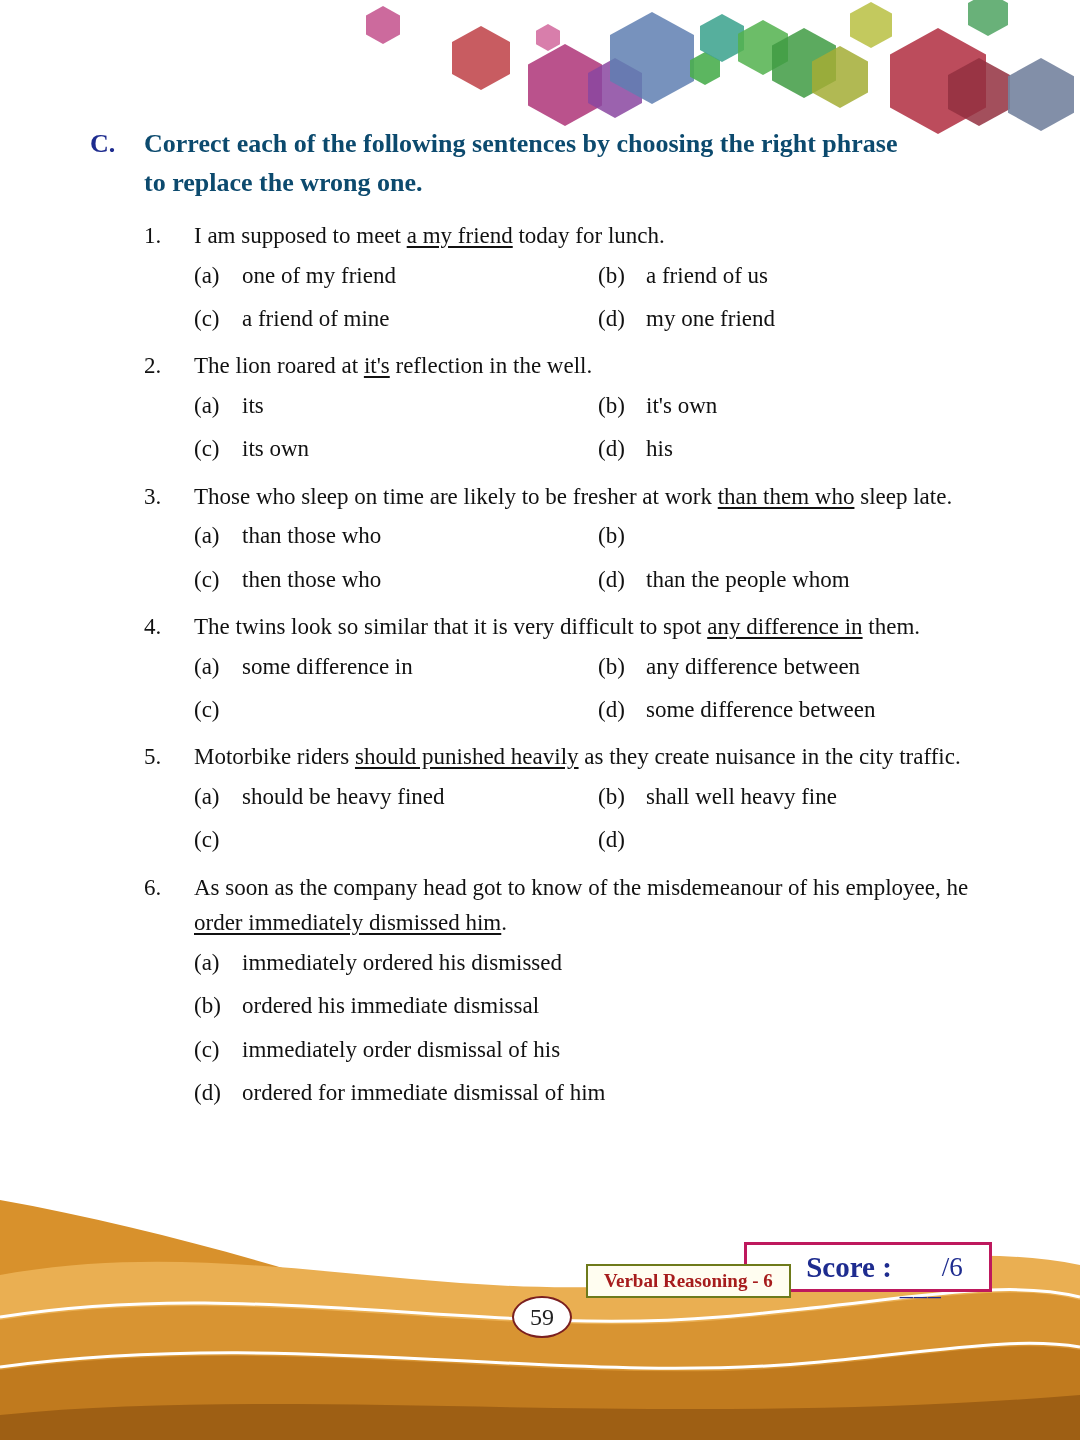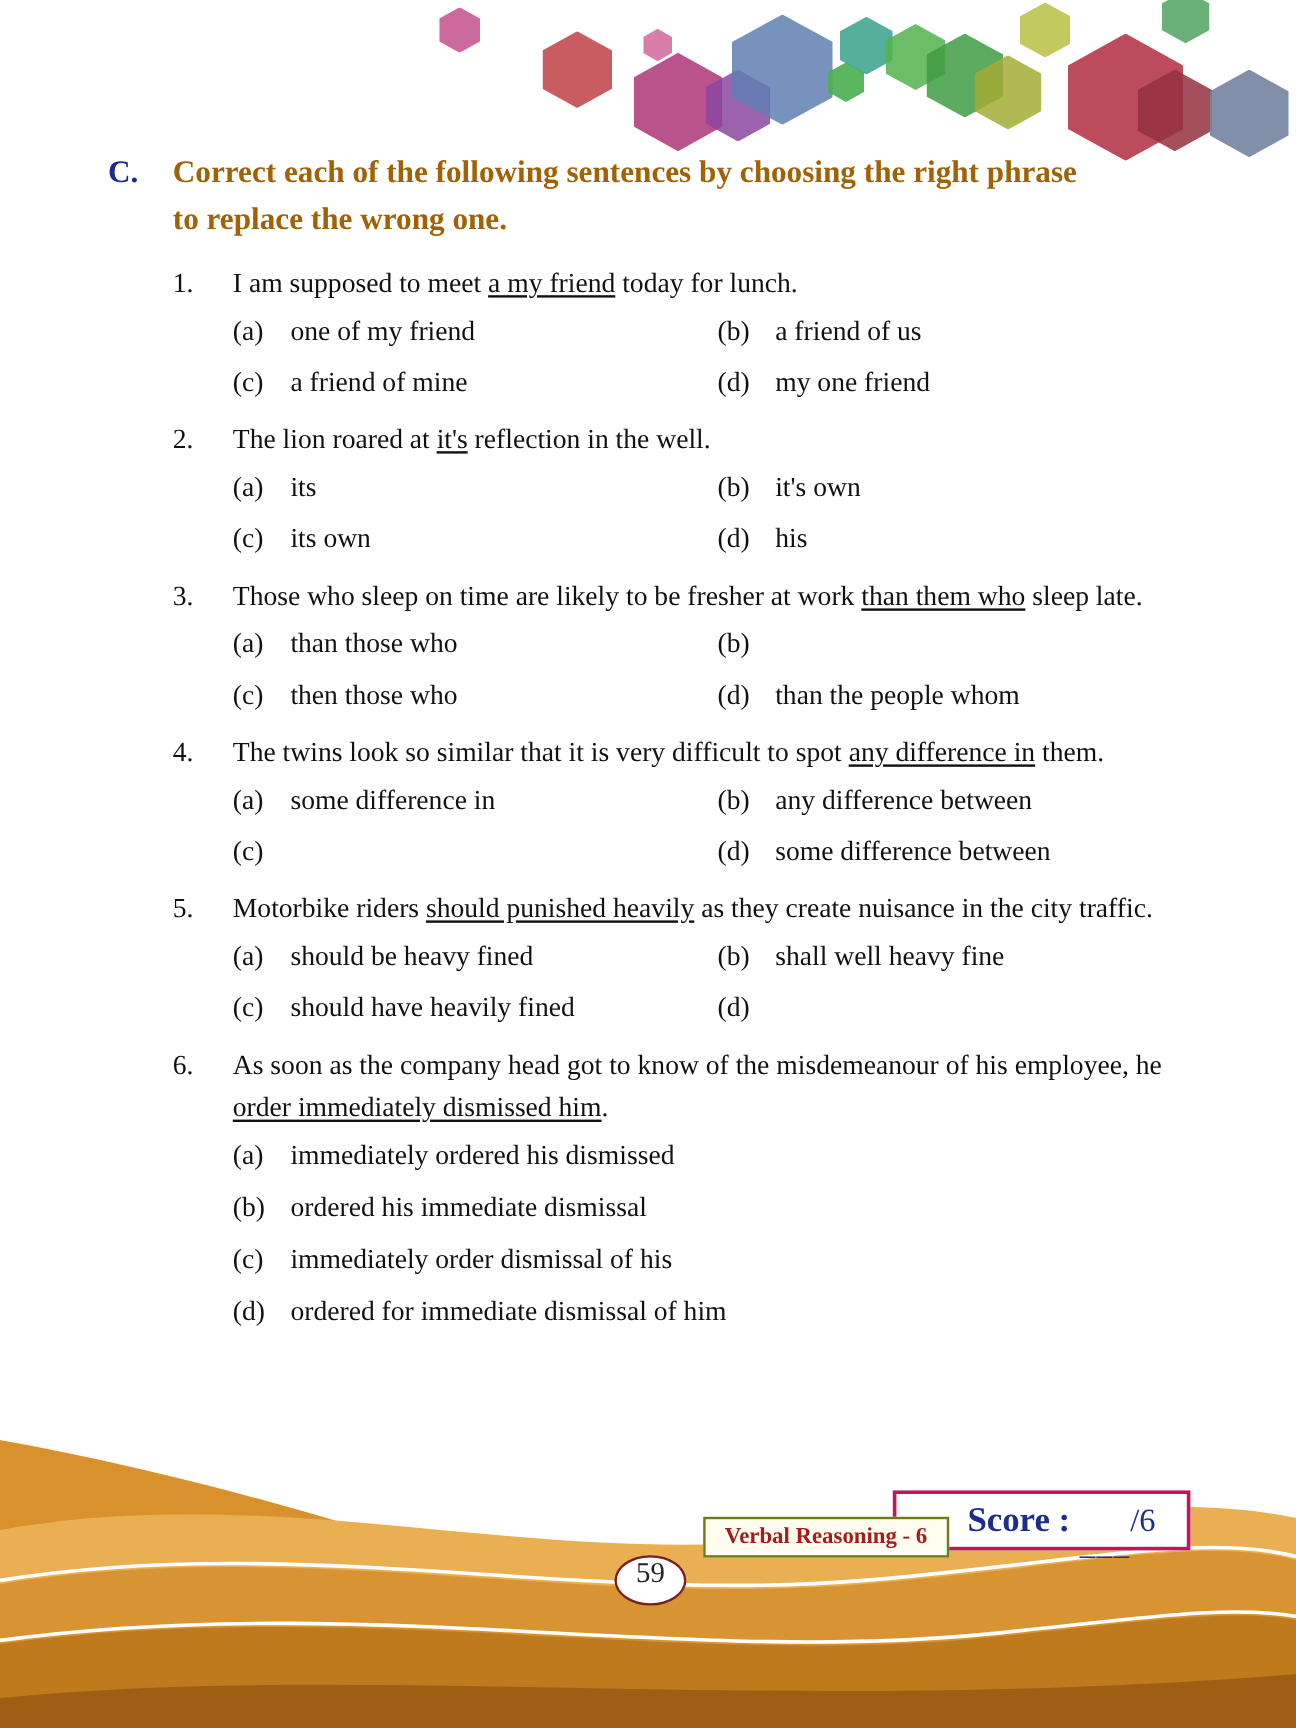--- a/index.html
+++ b/index.html
@@ -20,21 +20,21 @@
   }
 
   
   .content { position: absolute; left: 90px; top: 124px; width: 912px; }
 
   .heading { display: flex; margin-bottom: 16px; }
   .sec-label {
     width: 54px; flex: 0 0 54px;
     font-weight: bold; font-size: 26px; color: #1e2c8f; line-height: 1.5;
   }
-  .sec-title { font-weight: bold; font-size: 26px; color: #a16207; line-height: 1.5; }
+  .sec-title { font-weight: bold; font-size: 26px; color: #0c4a6e; line-height: 1.5; }
   .sec-title .line2 { display: block; }
 
   .questions { padding-left: 54px; }
   .question { margin-bottom: 8px; }
   .q-row { display: flex; }
   .q-num { width: 50px; flex: 0 0 50px; font-size: 23px; line-height: 1.55; }
   .q-text { flex: 1; font-size: 23px; line-height: 1.55; }
   .q-text.justify { text-align: justify; }
   .u { text-decoration: underline; text-underline-offset: 3px; }
 
@@ -57,21 +57,21 @@
   }
   .score-box .score-label { font-weight: bold; font-size: 29px; color: #1e2c8f; }
   .score-box .score-blank { font-size: 26px; color: #1e2c8f; margin-left: 8px; letter-spacing: 1px; margin-top: 39px; }
   .score-box .score-total { font-size: 27px; color: #1e2c8f; }
 
   
   .page-oval {
     position: absolute; left: 512px; top: 1296px;
     width: 60px; height: 42px;
     background: #ffffff; border: 2px solid #7a1f1f; border-radius: 50%;
-    display: flex; align-items: flex-start; justify-content: center;
+    display: flex; align-items: center; justify-content: center;
     font-size: 24px; color: #222; z-index: 6;
   }
   .footer-badge {
     position: absolute; left: 586px; top: 1264px;
     padding: 4px 16px;
     background: #fffdf0; border: 2px solid #6e7a1a;
     font-weight: bold; font-size: 19px; color: #a61c1c;
     z-index: 6; white-space: nowrap;
   }
 
@@ -219,21 +219,20 @@
         <div class="option">
             <span class="opt-label">(a)</span>
             <span class="opt-text">should be heavy fined</span>
           </div>
         <div class="option">
             <span class="opt-label">(b)</span>
             <span class="opt-text">shall well heavy fine</span>
           </div>
         <div class="option">
             <span class="opt-label">(c)</span>
-            <span class="opt-text">should have heavily fined</span>
           </div>
         <div class="option">
             <span class="opt-label">(d)</span>
           </div>
       </div>
     </div>
 
     <div class="question">
       <div class="q-row">
         <div class="q-num">6.</div>

